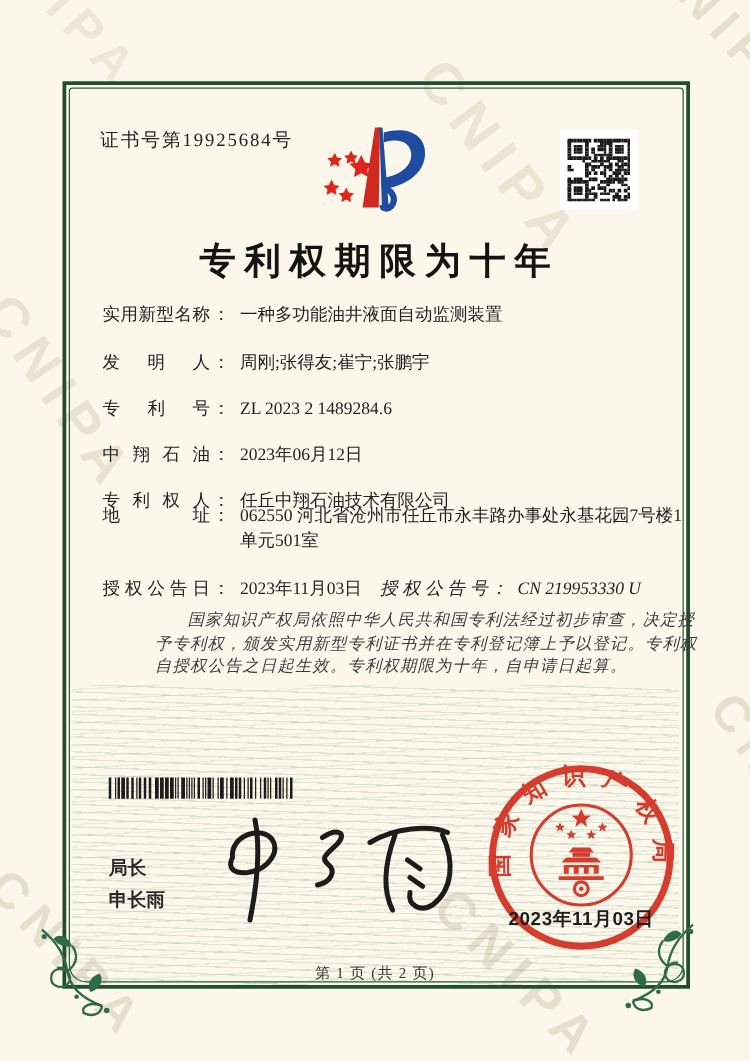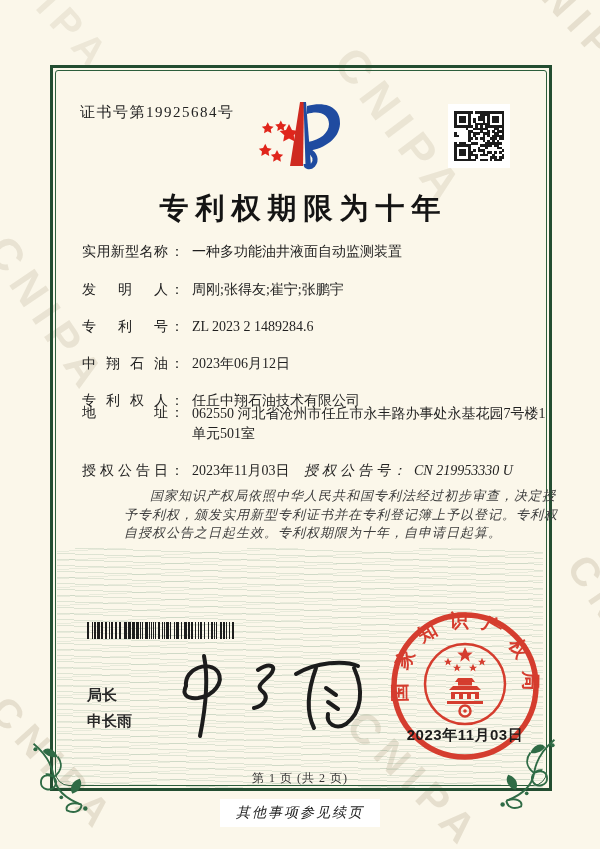--- a/index.html
+++ b/index.html
@@ -495,15 +495,14 @@
     <g fill="#2f6b45">
       <path d="M48,18 C52,9 60,7 64,12 C60,18 52,20 48,18 Z"></path>
       <path d="M32,58 C24,56 20,48 24,42 C32,44 36,52 32,58 Z"></path>
       <circle cx="18" cy="74" r="2.4"></circle>
       <circle cx="72" cy="10" r="2.2"></circle>
       <circle cx="44" cy="62" r="2"></circle>
     </g>
   </svg>
 
   <div class="page-ind">第 1 页 (共 2 页)</div>
-  <div class="note">其他事项参见续页</div>
 
 </div>
 
 </body></html>

